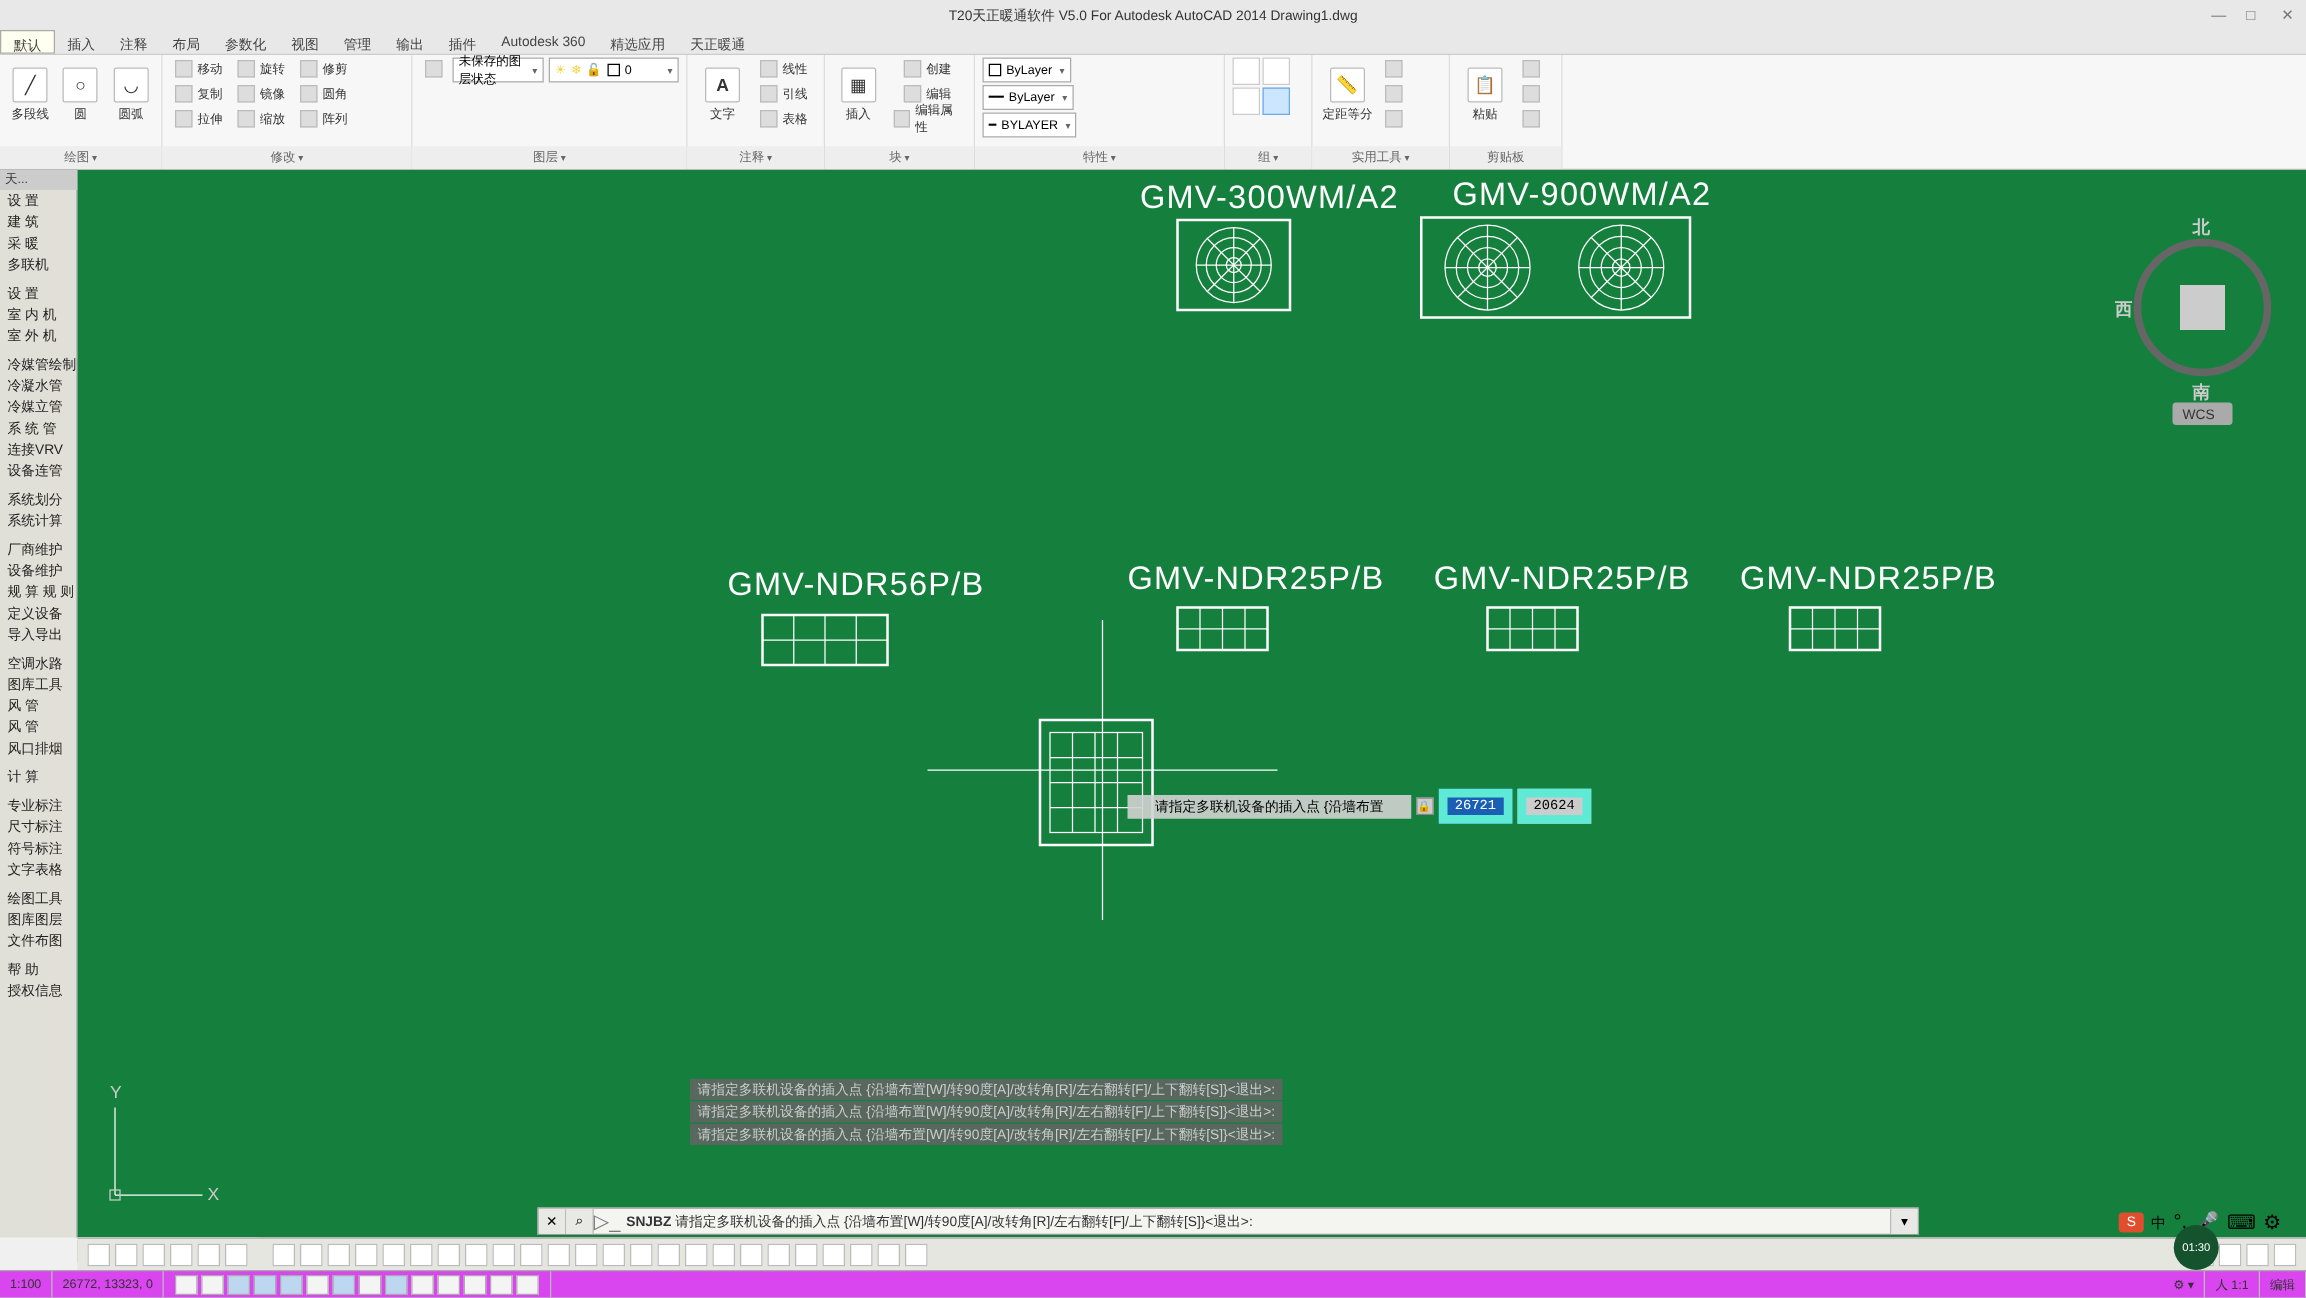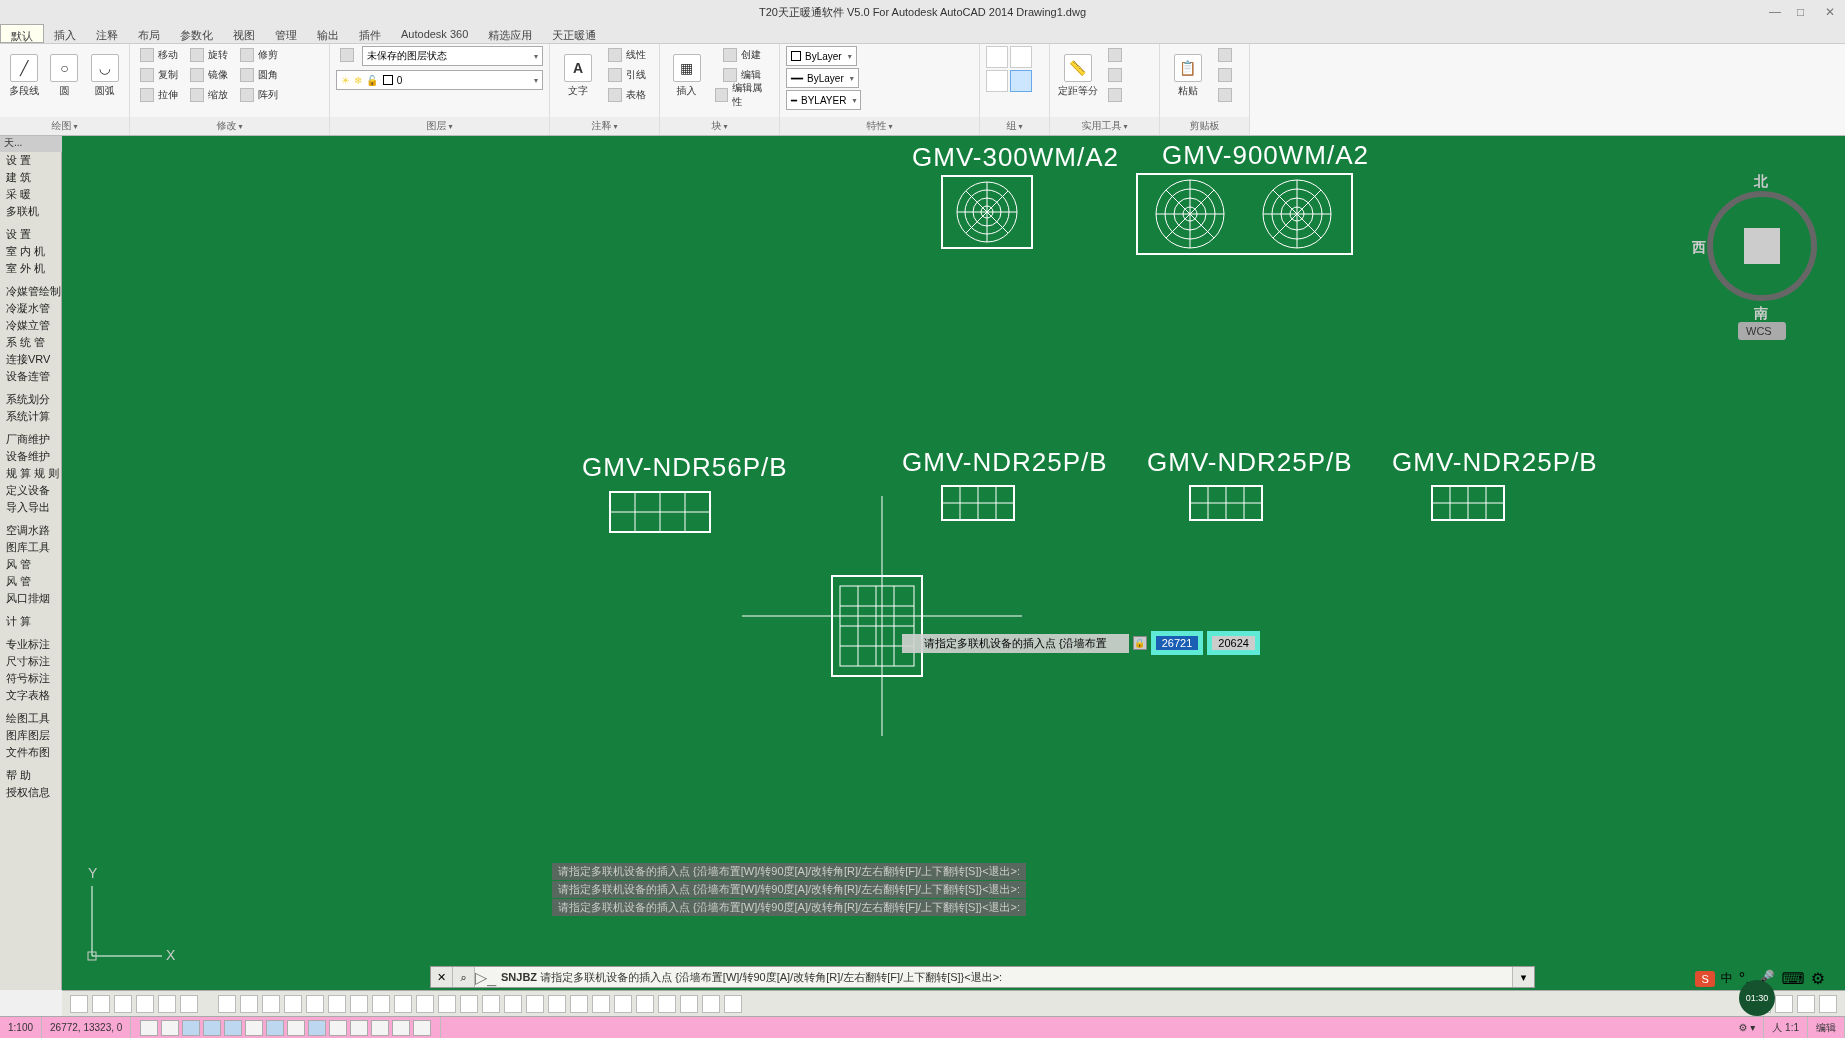--- a/index.html
+++ b/index.html
@@ -44,21 +44,21 @@
 .lbl { font-family:"Arial Narrow",Arial; fill:#fff; font-size:26px; letter-spacing:1px; }
 .unit-rect { stroke:#fff; fill:none; stroke-width:2; }
 .thin { stroke:#fff; fill:none; stroke-width:1; }
 .cross { stroke:#fff; stroke-width:1; }
 .viewcube text { fill:#ccc; font-size:14px; font-weight:bold;}
 
 
 .dyn-input { position:absolute; display:flex; align-items:center; gap:4px; font-size:11px;}
 .dyn-input .prompt { background:rgba(210,210,210,0.9); color:#000; padding:2px 22px; }
 .dyn-input .lock { width:14px; height:14px; background:#ccc; border:1px solid #888; display:flex; align-items:center; justify-content:center; font-size:9px;}
-.dyn-input .val { background:#ccc; color:#000; padding:1px 6px; border:5px solid #5eead4;}
+.dyn-input .val { background:#ccc; color:#000; padding:1px 6px; border:7px solid #5eead4;font-family:Liberation Mono, monospace;}
 .dyn-input .val.sel { background:#1a5fb4; color:#fff;}
 
 .cmd-hist { position:absolute; left:490px; bottom:74px; font-size:11px; color:#ccc;}
 .cmd-hist .row { background:rgba(100,100,100,0.85); padding:1px 6px; margin-top:1px; white-space:nowrap;}
 
 .cmdline { position:absolute; left:430px; right:310px; bottom:50px; height:22px; display:flex; align-items:center; background:#f4f4f0; border:1px solid #999;}
 .cmdline .btn { width:22px; height:100%; border-right:1px solid #bbb; display:flex; align-items:center; justify-content:center; font-size:11px; background:#e8e8e4; cursor:pointer;}
 .cmdline .cursor-icon { width:20px; text-align:center; color:#777;}
 .cmdline .txt { flex:1; font-size:11px; padding:0 6px; color:#333;}
 
@@ -69,21 +69,21 @@
 .model-tabs .tab.active { background:#ccc;}
 
 
 .status-icons { position:absolute; left:62px; right:0; bottom:22px; height:26px; background:#e6e6e0; border-top:1px solid #aaa; display:flex; align-items:center; gap:4px; padding:0 8px;}
 .status-icons .ic { width:18px; height:18px; border:1px solid #bbb; background:#fff; cursor:pointer;}
 .status-icons .spacer { flex:1;}
 .status-right-float { position:absolute; right:20px; bottom:50px; display:flex; gap:6px; align-items:center;}
 .status-right-float .pill { background:#e04e2f; color:#fff; font-size:11px; padding:2px 6px; border-radius:3px;}
 
 
-.statusbar { position:absolute; left:0; right:0; bottom:0; height:22px; background:#f9a8d4; border-top:1px solid #aaa; display:flex; align-items:center; font-size:10px; color:#333;}
+.statusbar { position:absolute; left:0; right:0; bottom:0; height:22px; background:#d946ef; border-top:1px solid #aaa; display:flex; align-items:center; font-size:10px; color:#333;}
 .statusbar .cell { padding:0 8px; border-right:1px solid #bbb; height:100%; display:flex; align-items:center;}
 .statusbar .togg { width:18px; height:16px; border:1px solid #aaa; margin:0 1px; background:#f4f4f4; cursor:pointer;}
 .statusbar .togg.on { background:#bcd7ef;}
 .statusbar .spacer { flex:1;}
 </style>
 </head>
 <body>
 
 <div class="title-bar">
   <span>T20天正暖通软件 V5.0 For Autodesk AutoCAD 2014    Drawing1.dwg</span>
@@ -171,21 +171,21 @@
         <div class="smbtn">
             <span class="si"></span>
             <span>阵列</span>
           </div>
       </div>
     </div>
     <div class="panel-title"><span class="drop">修改</span></div>
   </div>
 
   <div class="panel" style="width:220px">
-    <div class="panel-body" style="flex-direction:column; gap:4px; width:100%">
+    <div class="panel-body" style="flex-direction:row; gap:4px; width:100%">
       <div style="display:flex; gap:4px; width:100%">
         <div class="smbtn">
             <span class="si"></span>
           </div>
         <div class="combo" style="flex:1">
             <span>未保存的图层状态</span>
           </div>
       </div>
       <div class="combo" style="width:100%">
         <span style="display:flex;gap:4px;align-items:center">

